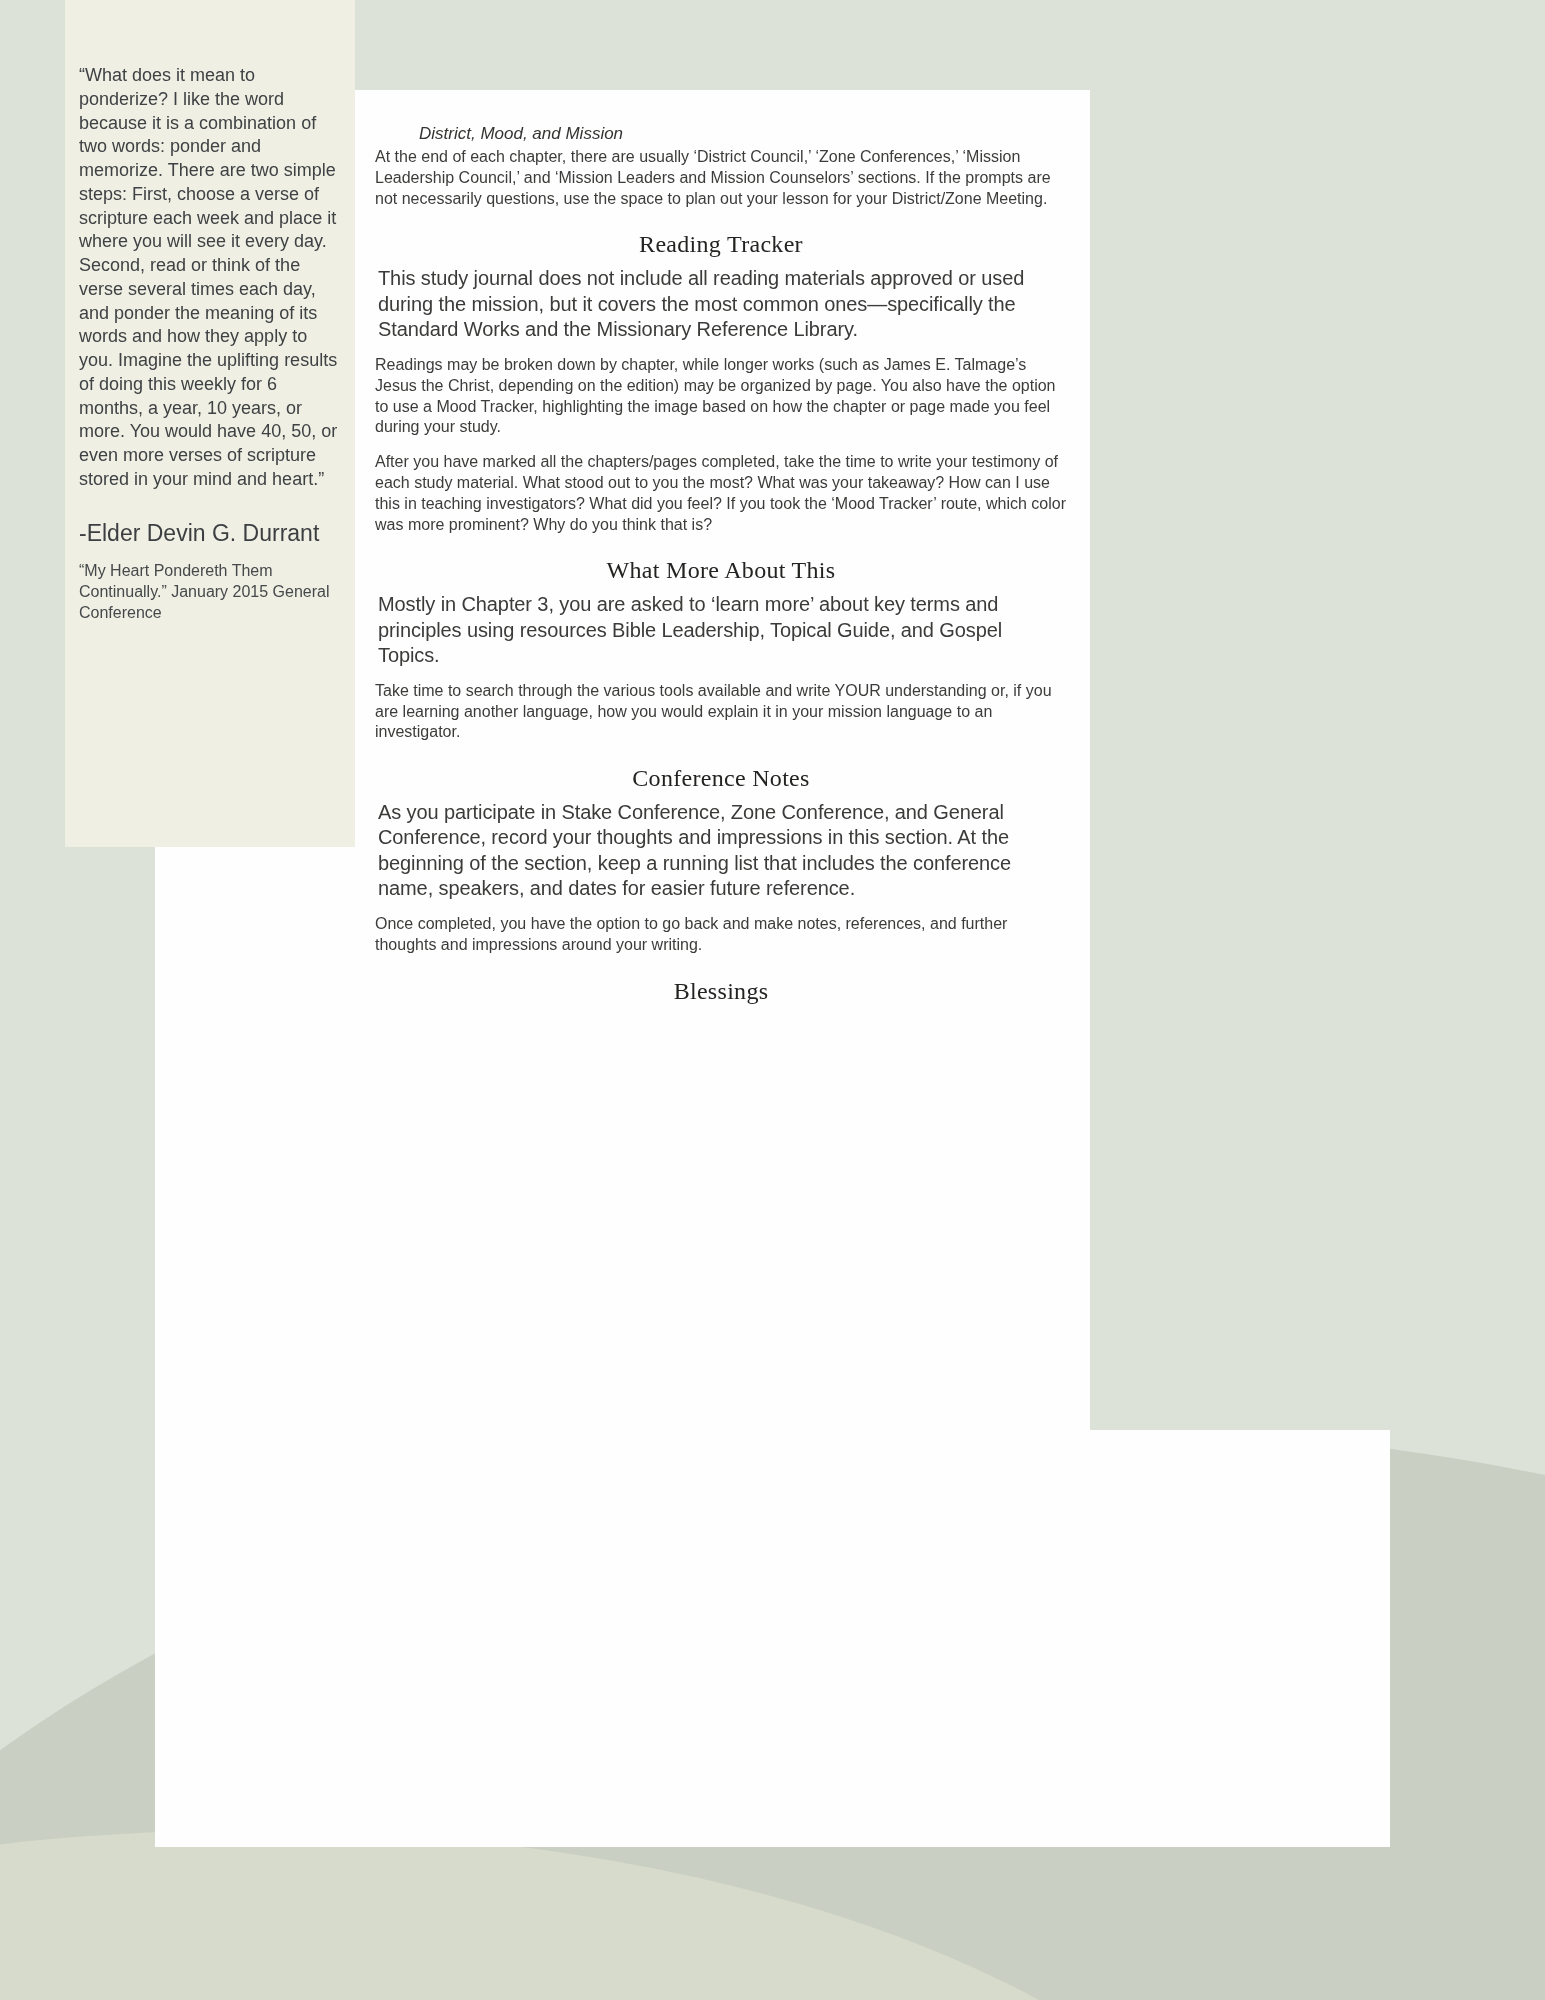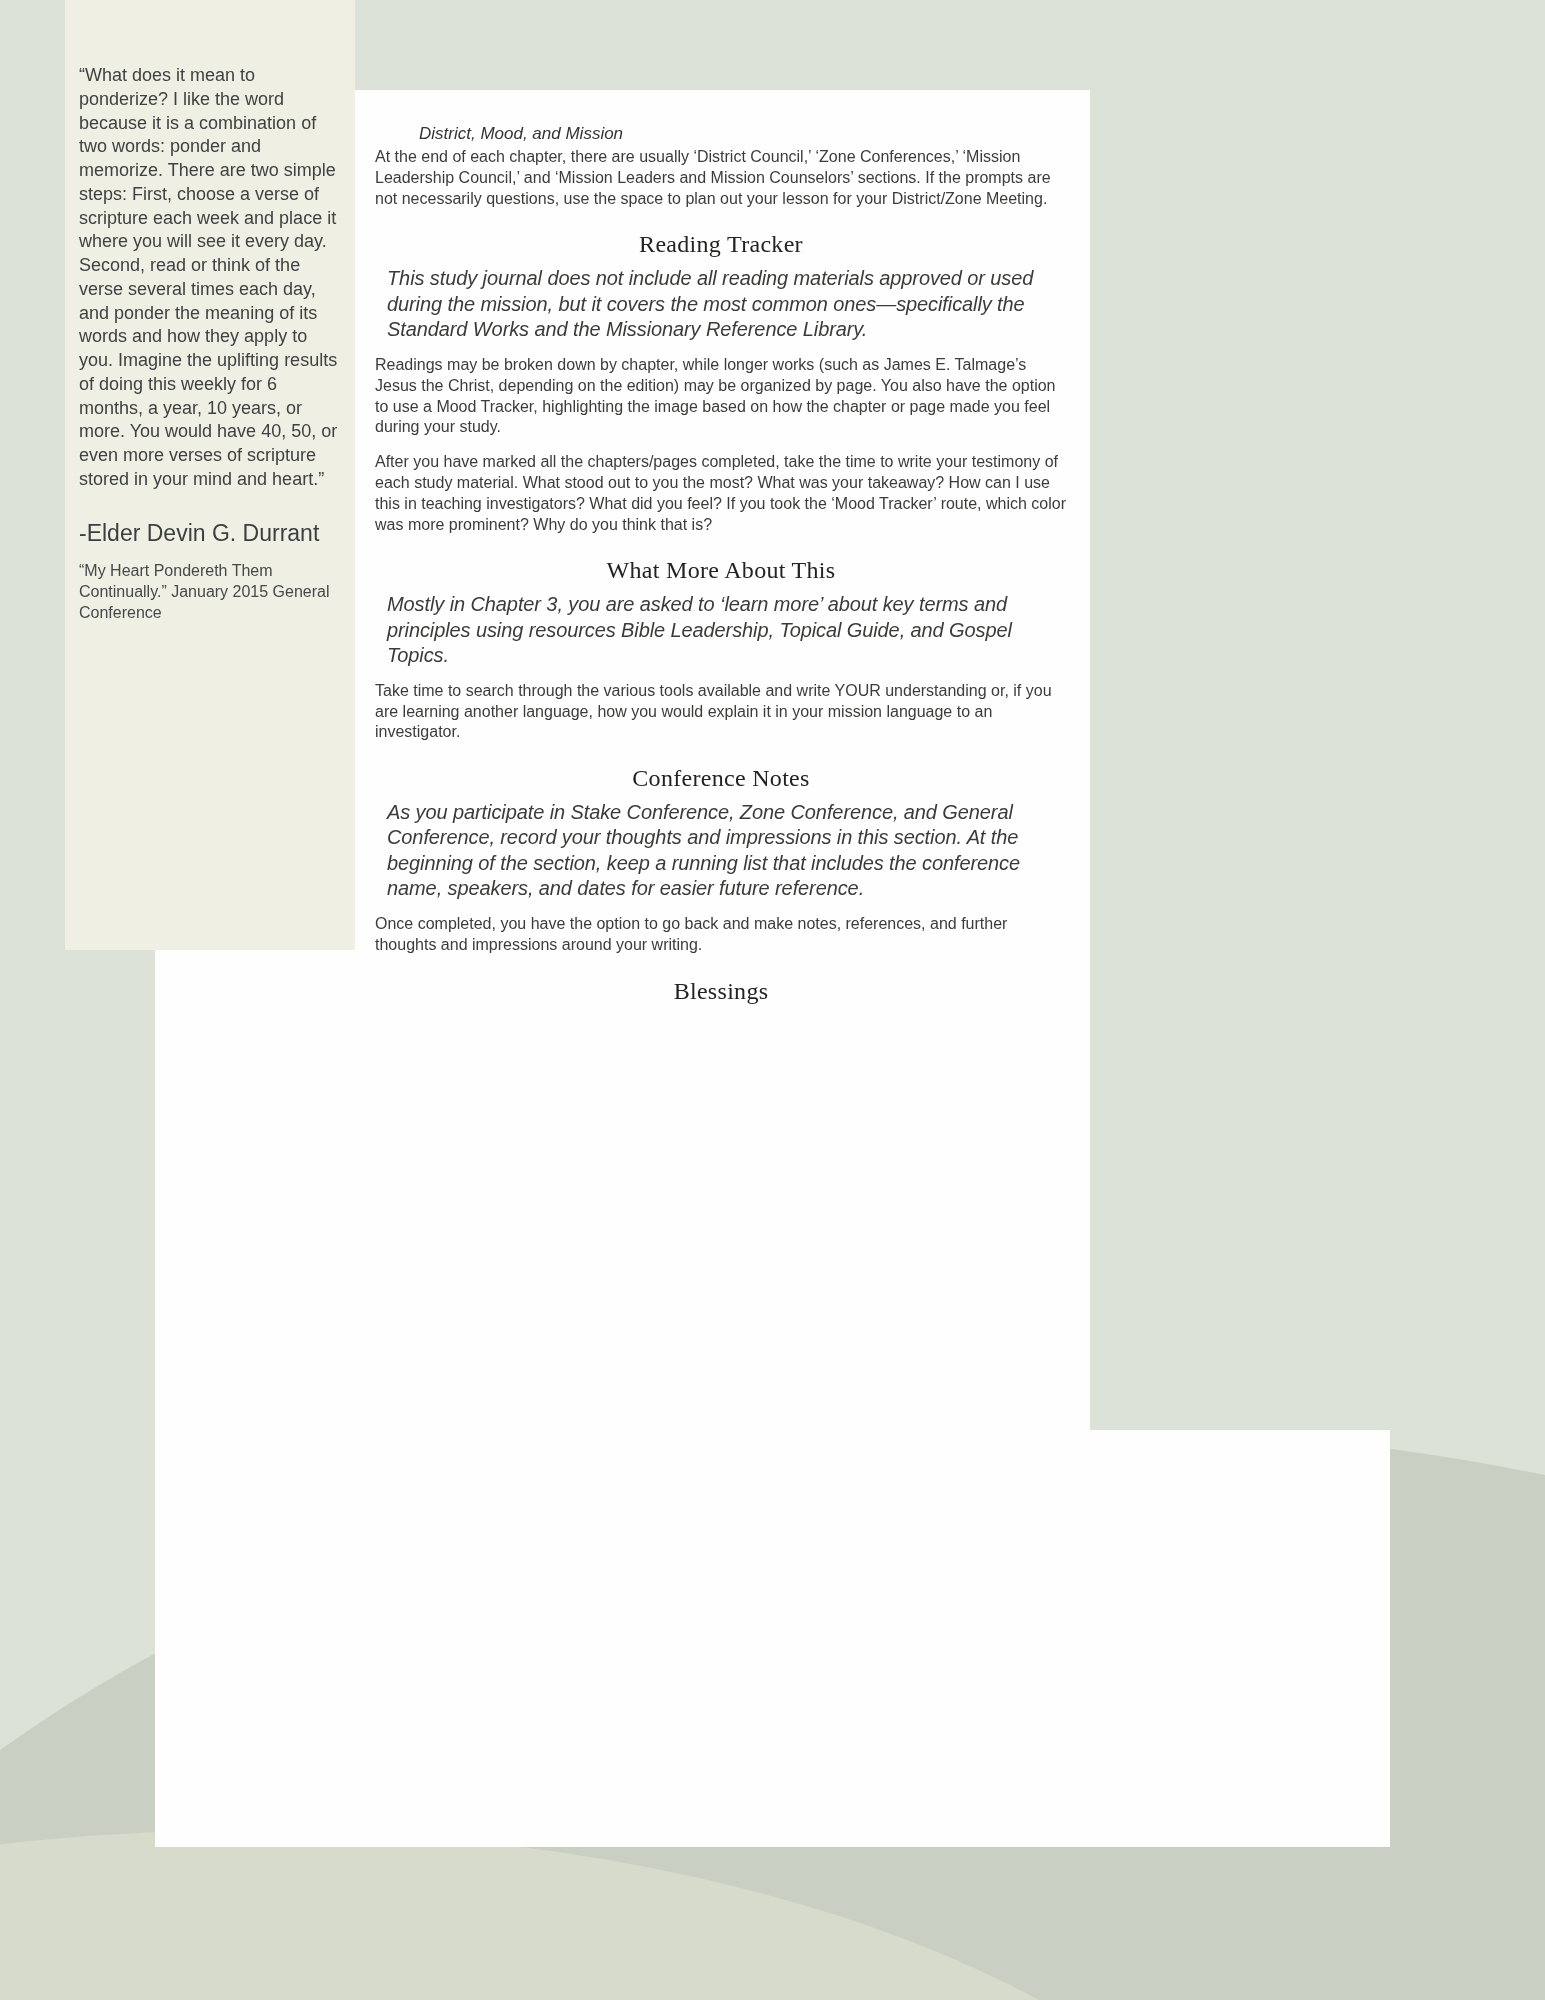--- a/index.html
+++ b/index.html
@@ -22,21 +22,21 @@
     position:absolute;left:155px;top:90px;width:1235px;height:1757px;
     background:#fefefe;
   }
   
   .sage-corner{
     position:absolute;left:1090px;top:0;width:455px;height:1430px;
     background:#dde2d8;
   }
   
   .cream-panel{
-    position:absolute;left:65px;top:0;width:290px;height:950px;
+    position:absolute;left:65px;top:0;width:290px;height:847px;
     background:#f0efe3;box-sizing:border-box;
     padding:64px 13px 0 14px;color:#3e4244;
   }
   .quote{font-size:18px;line-height:1.32;margin:0;}
   .attribution{font-size:23px;margin:28px 0 0 0;color:#3b3f41;}
   .citation{font-size:16px;line-height:1.32;margin:13px 0 0 0;color:#45494b;}
   
   .content{
     position:absolute;left:375px;top:124px;width:692px;color:#3a3a38;
   }
@@ -44,21 +44,21 @@
     font-style:italic;font-size:17px;color:#343432;
     margin:0 0 3px 44px;
   }
   .small{font-size:16px;line-height:1.3;margin:0 0 14px 0;color:#3c3c3a;}
   .content h2{
     font-family:"Liberation Serif","DejaVu Serif",serif;font-weight:400;
     font-size:24px;color:#232321;margin:22px 0 8px 0;letter-spacing:0.3px;text-align:center;
   }
   .lead{
     font-size:20px;line-height:1.26;letter-spacing:-0.1px;
-    margin:0 0 13px 12px;color:#3b3b39;font-style:italic;
+    margin:0 0 13px 3px;color:#3b3b39;
   }
   section{margin:0;}
 </style>
 </head>
 <body>
 
 <div class="page">
 
   <div class="bg-dark"></div>
   <div class="bg-light-sweep"></div>

